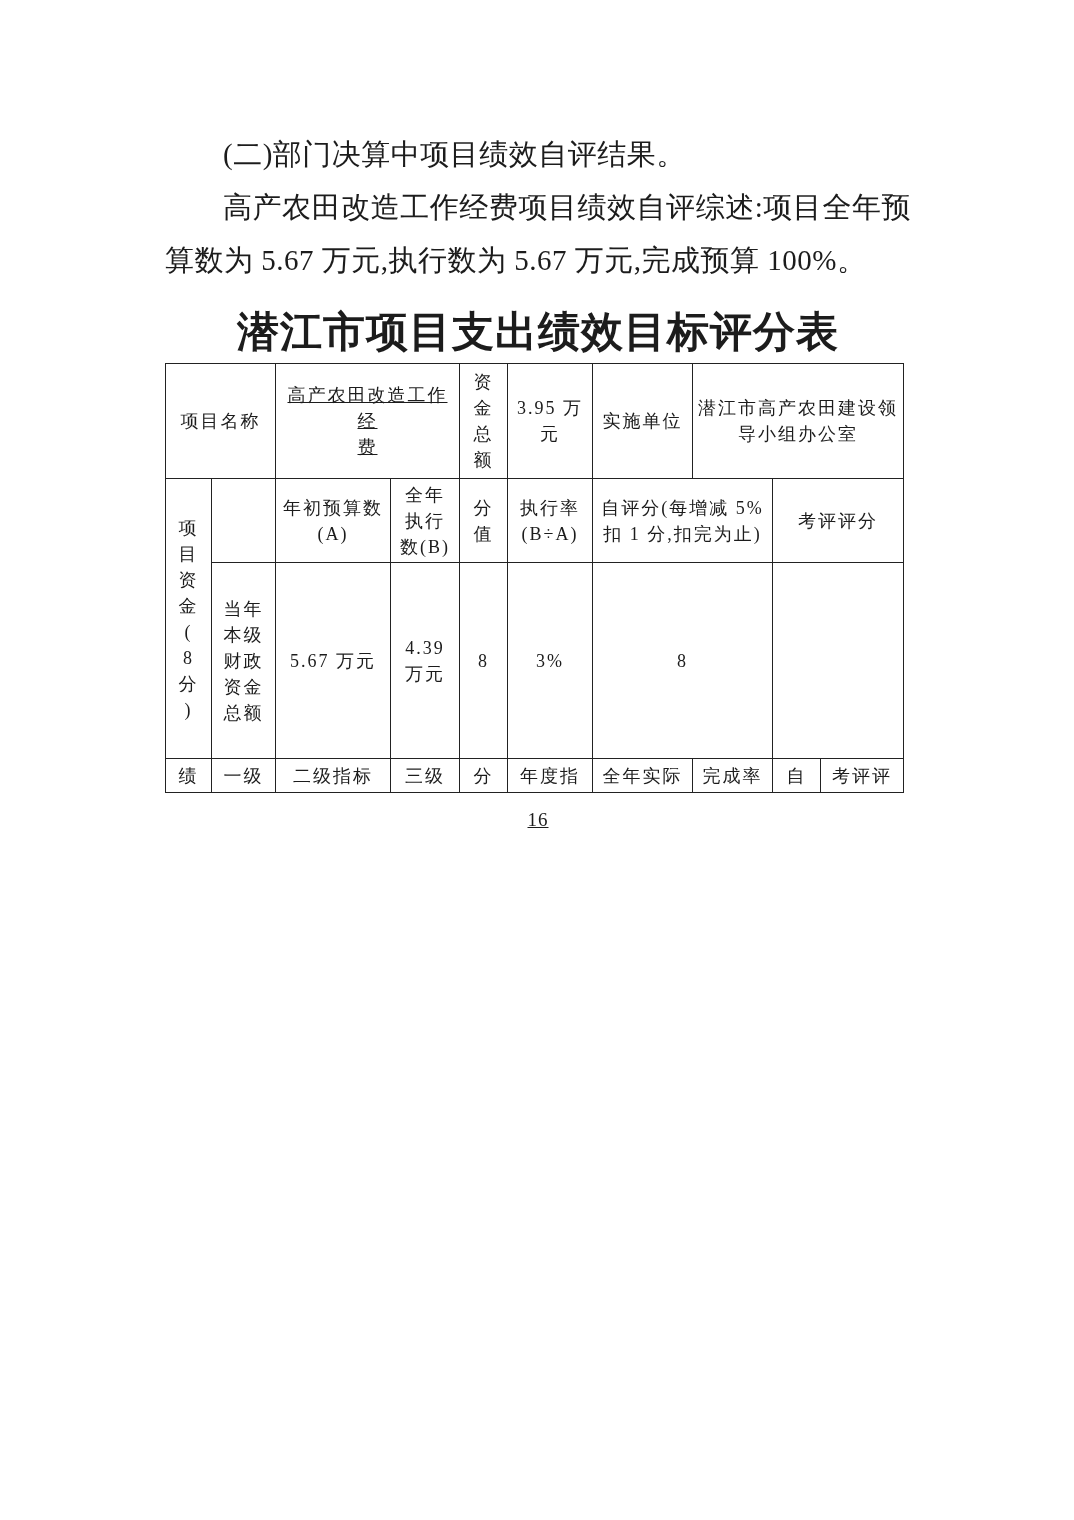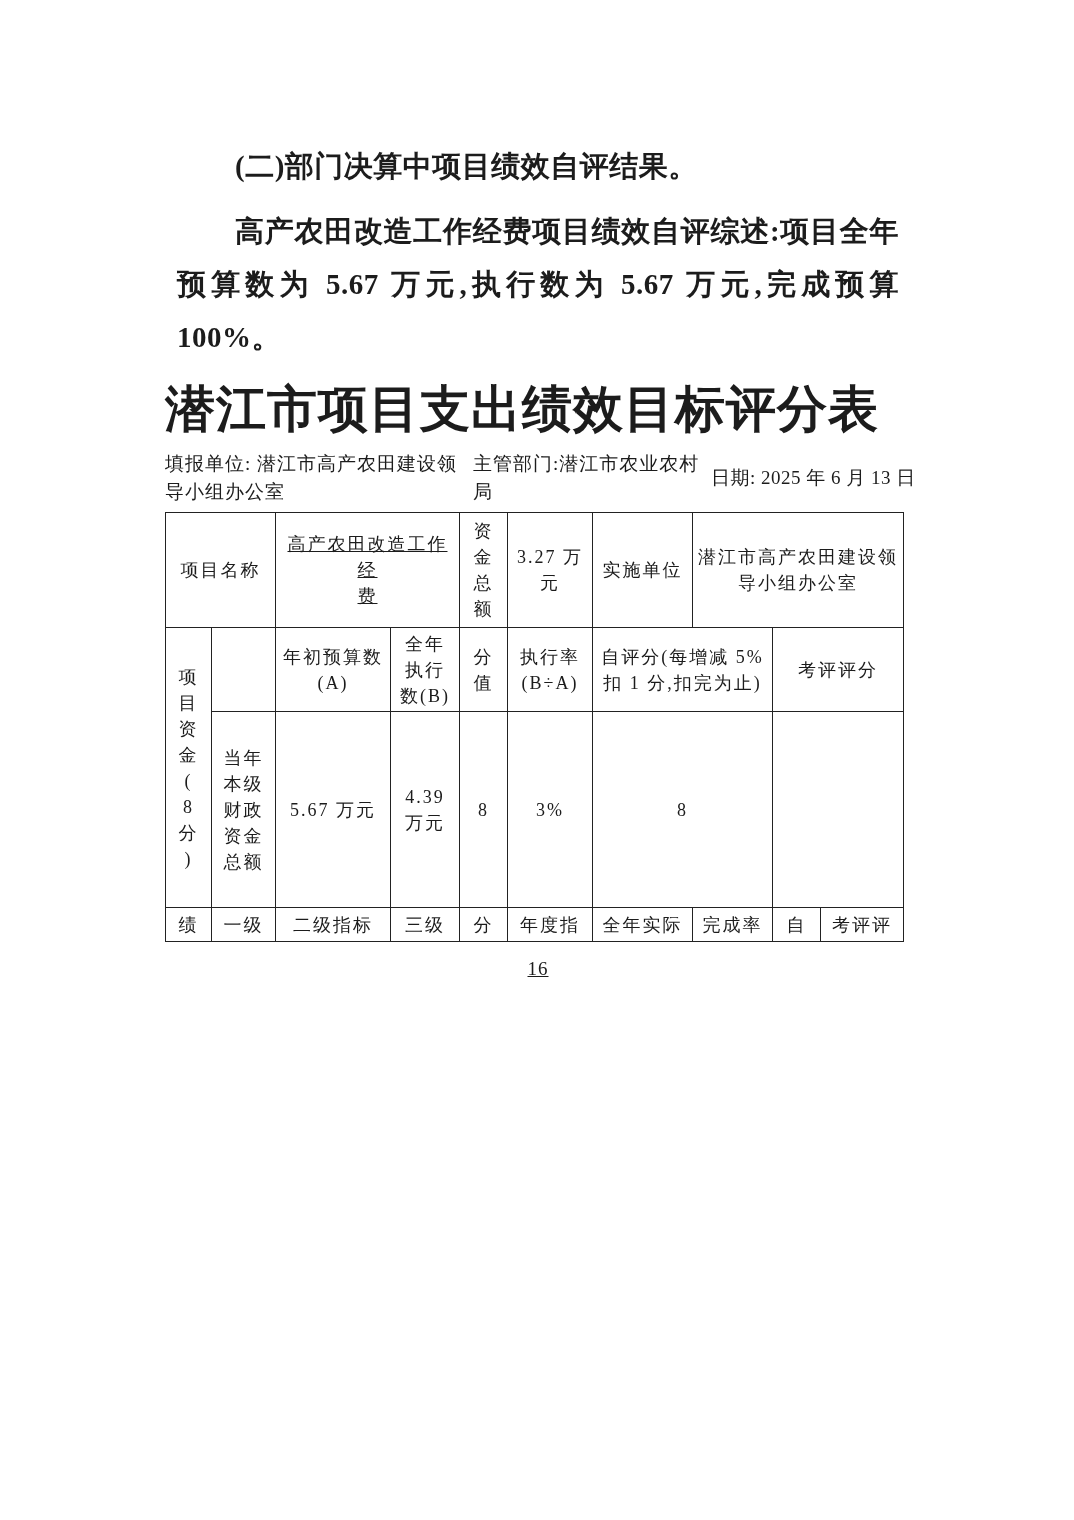--- a/index.html
+++ b/index.html
@@ -4,28 +4,27 @@
 <style>
   html,body{margin:0;padding:0;background:#e8e8e8;}
   .page{
     width:1074px;height:1520px;background:#ffffff;position:relative;
     margin:0 auto;overflow:hidden;
     font-family:"Liberation Serif","DejaVu Serif",serif;
     color:#1c1c1c;
   }
   .content{position:absolute;left:165px;top:128px;width:746px;}
   .body-p{
-    margin:12px;font-size:29px;line-height:53px;
+    margin:0;font-size:29px;line-height:53px;
     text-align:justify;text-indent:2em;
     letter-spacing:0.5px;
-    font-weight:bold;
   }
   .doc-title{
-    margin:20px 0 0 0;font-size:50px;line-height:50px;font-weight:bold;
-    text-align:left;letter-spacing:1px;white-space:nowrap;
+    margin:20px 0 0 0;font-size:42px;line-height:50px;font-weight:bold;
+    text-align:center;letter-spacing:1px;white-space:nowrap;
   }
   .form-meta{
     display:flex;justify-content:space-between;align-items:flex-start;
     margin-top:16px;font-size:19px;line-height:28px;letter-spacing:1px;
   }
   .meta-item{white-space:pre-line;}
   .meta-fill{width:305px;}
   .meta-super{width:235px;}
   .meta-date{width:200px;align-self:center;white-space:nowrap;letter-spacing:0.5px;}
   table.score-table{
@@ -52,27 +51,20 @@
 <body>
 
 <div class="page">
   <div class="content">
 
     <p class="body-p">(二)部门决算中项目绩效自评结果。</p>
     <p class="body-p">高产农田改造工作经费项目绩效自评综述:项目全年预算数为 5.67 万元,执行数为 5.67 万元,完成预算 100%。</p>
 
     <h1 class="doc-title">潜江市项目支出绩效目标评分表</h1>
 
-    <div class="form-meta">
-      <div class="meta-item meta-fill">填报单位: 潜江市高产农田建设领
-导小组办公室</div>
-      <div class="meta-item meta-super">主管部门:潜江市农业农村
-局</div>
-      <div class="meta-item meta-date">日期: 2025 年 6 月 13 日</div>
-    </div>
 
     <table class="score-table">
       <colgroup>
         <col style="width:46px">
           <col style="width:64px">
           <col style="width:115px">
         <col style="width:69px">
           <col style="width:48px">
           <col style="width:85px">
         <col style="width:100px">
@@ -82,21 +74,21 @@
       </colgroup>
       <tbody>
           <tr class="r1">
         <td colspan="2">项目名称</td>
         <td colspan="2" class="ml left">高产农田改造工作经
 费</td>
         <td class="ml">资
 金
 总
 额</td>
-        <td class="ml num">3.27 万
+        <td class="ml num">3.95 万
 元</td>
         <td>实施单位</td>
         <td colspan="3" class="ml">潜江市高产农田建设领
 导小组办公室</td>
       </tr>
       <tr class="r2">
         <td rowspan="2" class="ml">项
 目
 资
 金

